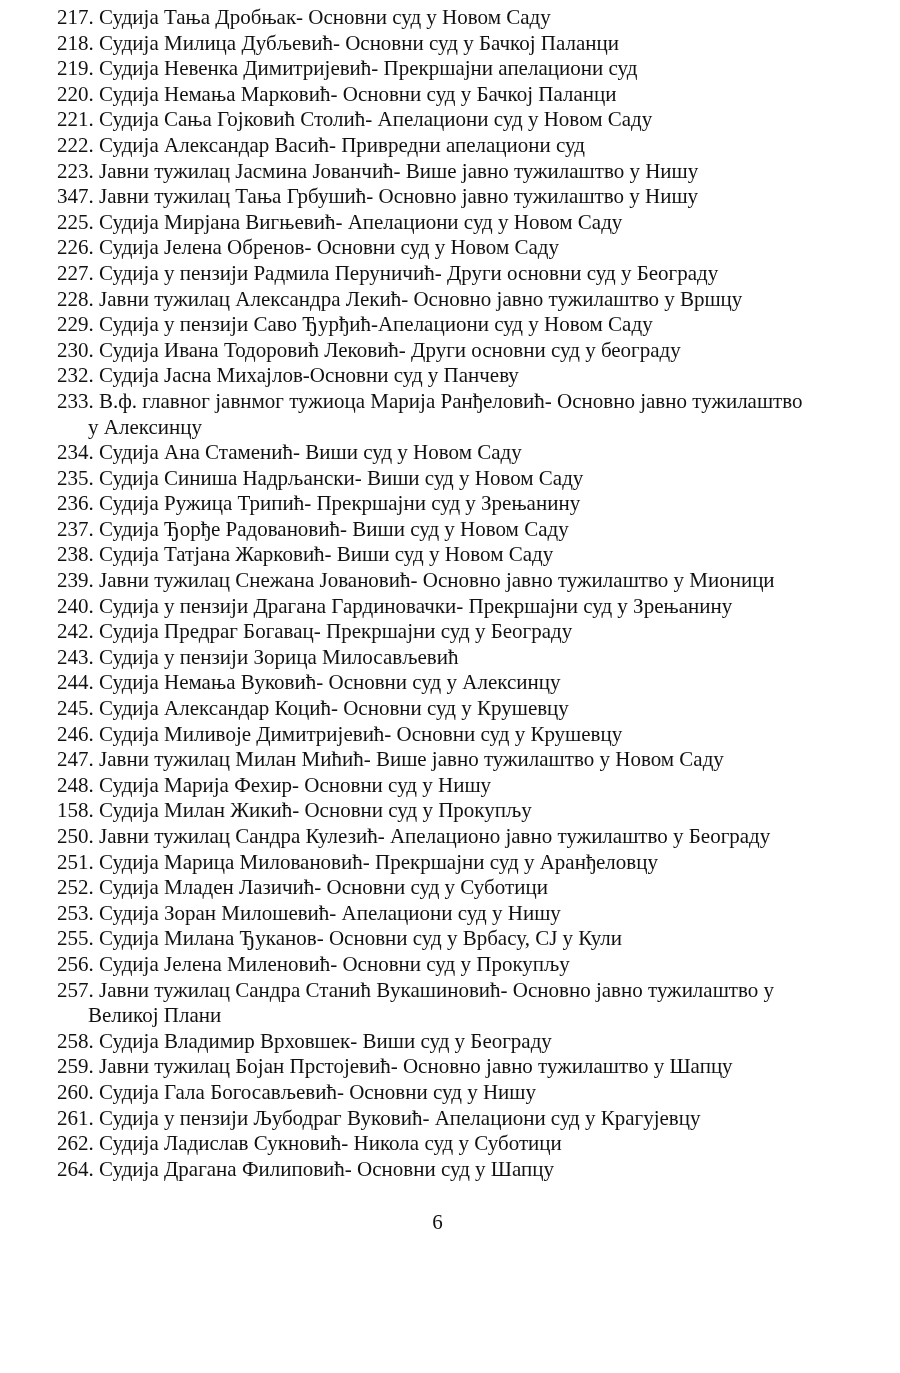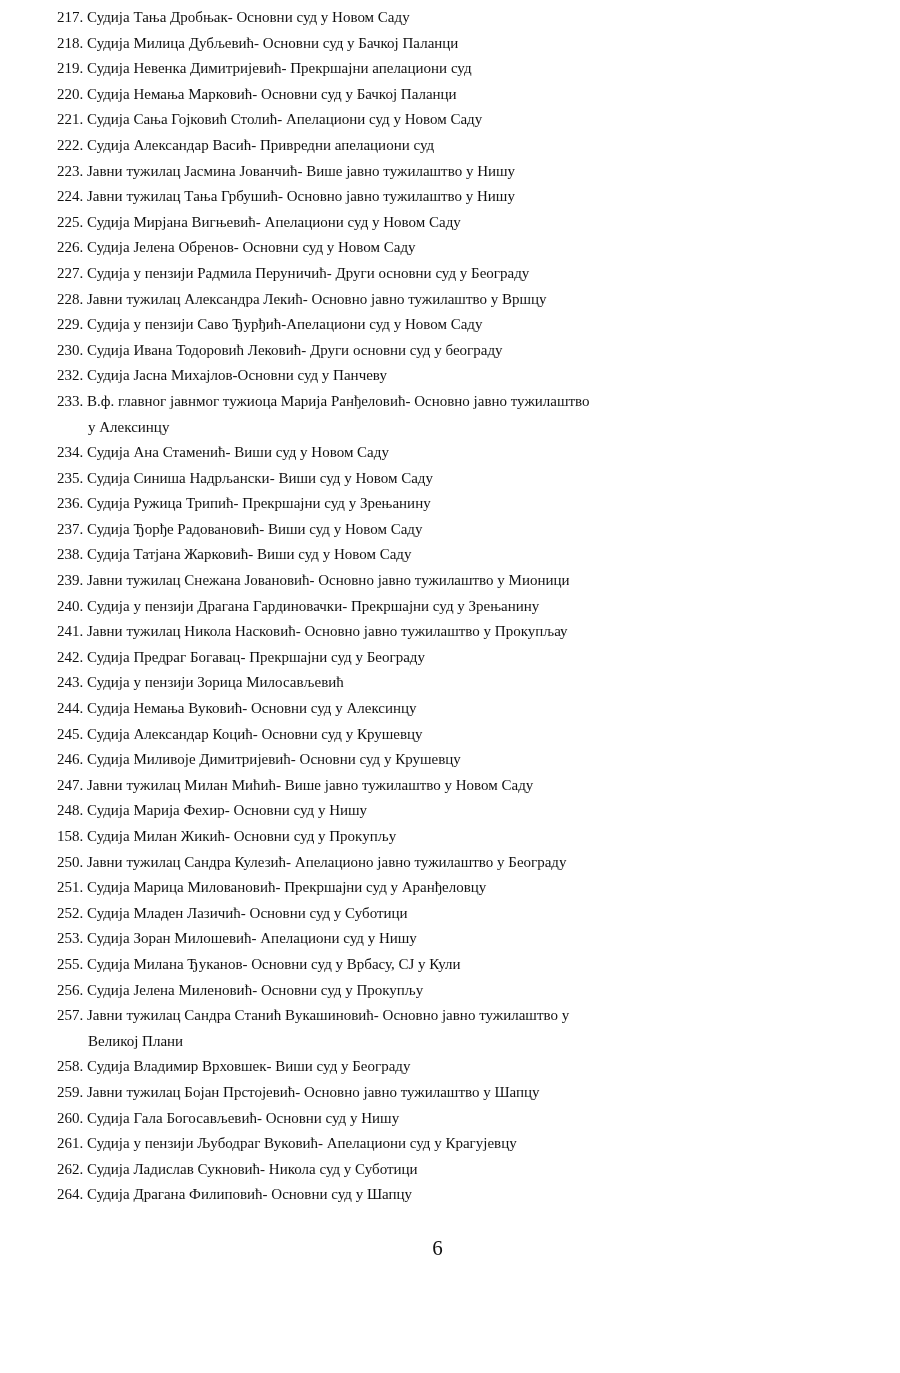--- a/index.html
+++ b/index.html
@@ -15,21 +15,21 @@
     color: #111111;
     overflow: hidden;
   }
   .page {
     width: 900px;
     height: 1373px;
     background: #ffffff;
   }
   .list {
     padding-top: 5px;
-    font-size: 15px;
+    font-size: 21px;
     line-height: 25.6px;
   }
   .item {
     margin-left: 88px;
     margin-right: 28px;
     text-indent: -31px;
   }
   .footer {
     margin-top: 28px;
     width: 875px;
@@ -50,21 +50,21 @@
   <div class="item"><span class="num">219.</span> <span class="txt">Судија Невенка Димитријевић- Прекршајни апелациони суд</span></div>
 
   <div class="item"><span class="num">220.</span> <span class="txt">Судија Немања Марковић- Основни суд у Бачкој Паланци</span></div>
 
   <div class="item"><span class="num">221.</span> <span class="txt">Судија Сања Гојковић Столић- Апелациони суд у Новом Саду</span></div>
 
   <div class="item"><span class="num">222.</span> <span class="txt">Судија Александар Васић- Привредни апелациони суд</span></div>
 
   <div class="item"><span class="num">223.</span> <span class="txt">Јавни тужилац Јасмина Јованчић- Више јавно тужилаштво у Нишу</span></div>
 
-  <div class="item"><span class="num">224.</span> <span class="txt">Јавни тужилац Тања Грбушић- Основно јавно тужилаштво у Нишу</span></div>
+  <div class="item"><span class="num">347.</span> <span class="txt">Јавни тужилац Тања Грбушић- Основно јавно тужилаштво у Нишу</span></div>
 
   <div class="item"><span class="num">225.</span> <span class="txt">Судија Мирјана Вигњевић- Апелациони суд у Новом Саду</span></div>
 
   <div class="item"><span class="num">226.</span> <span class="txt">Судија Јелена Обренов- Основни суд у Новом Саду</span></div>
 
   <div class="item"><span class="num">227.</span> <span class="txt">Судија у пензији Радмила Перуничић- Други основни суд у Београду</span></div>
 
   <div class="item"><span class="num">228.</span> <span class="txt">Јавни тужилац Александра Лекић- Основно јавно тужилаштво у Вршцу</span></div>
 
   <div class="item"><span class="num">229.</span> <span class="txt">Судија у пензији Саво Ђурђић-Апелациони суд у Новом Саду</span></div>
@@ -83,21 +83,20 @@
   <div class="item"><span class="num">236.</span> <span class="txt">Судија Ружица Трипић- Прекршајни суд у Зрењанину</span></div>
 
   <div class="item"><span class="num">237.</span> <span class="txt">Судија Ђорђе Радовановић- Виши суд у Новом Саду</span></div>
 
   <div class="item"><span class="num">238.</span> <span class="txt">Судија Татјана Жарковић- Виши суд у Новом Саду</span></div>
 
   <div class="item"><span class="num">239.</span> <span class="txt">Јавни тужилац Снежана Јовановић- Основно јавно тужилаштво у Мионици</span></div>
 
   <div class="item"><span class="num">240.</span> <span class="txt">Судија у пензији Драгана Гардиновачки- Прекршајни суд у Зрењанину</span></div>
 
-  <div class="item"><span class="num">241.</span> <span class="txt">Јавни тужилац Никола Насковић- Основно јавно тужилаштво у Прокупљау</span></div>
 
   <div class="item"><span class="num">242.</span> <span class="txt">Судија Предраг Богавац- Прекршајни суд у Београду</span></div>
 
   <div class="item"><span class="num">243.</span> <span class="txt">Судија у пензији Зорица Милосављевић</span></div>
 
   <div class="item"><span class="num">244.</span> <span class="txt">Судија Немања Вуковић- Основни суд у Алексинцу</span></div>
 
   <div class="item"><span class="num">245.</span> <span class="txt">Судија Александар Коцић- Основни суд у Крушевцу</span></div>
 
   <div class="item"><span class="num">246.</span> <span class="txt">Судија Миливоје Димитријевић- Основни суд у Крушевцу</span></div>

